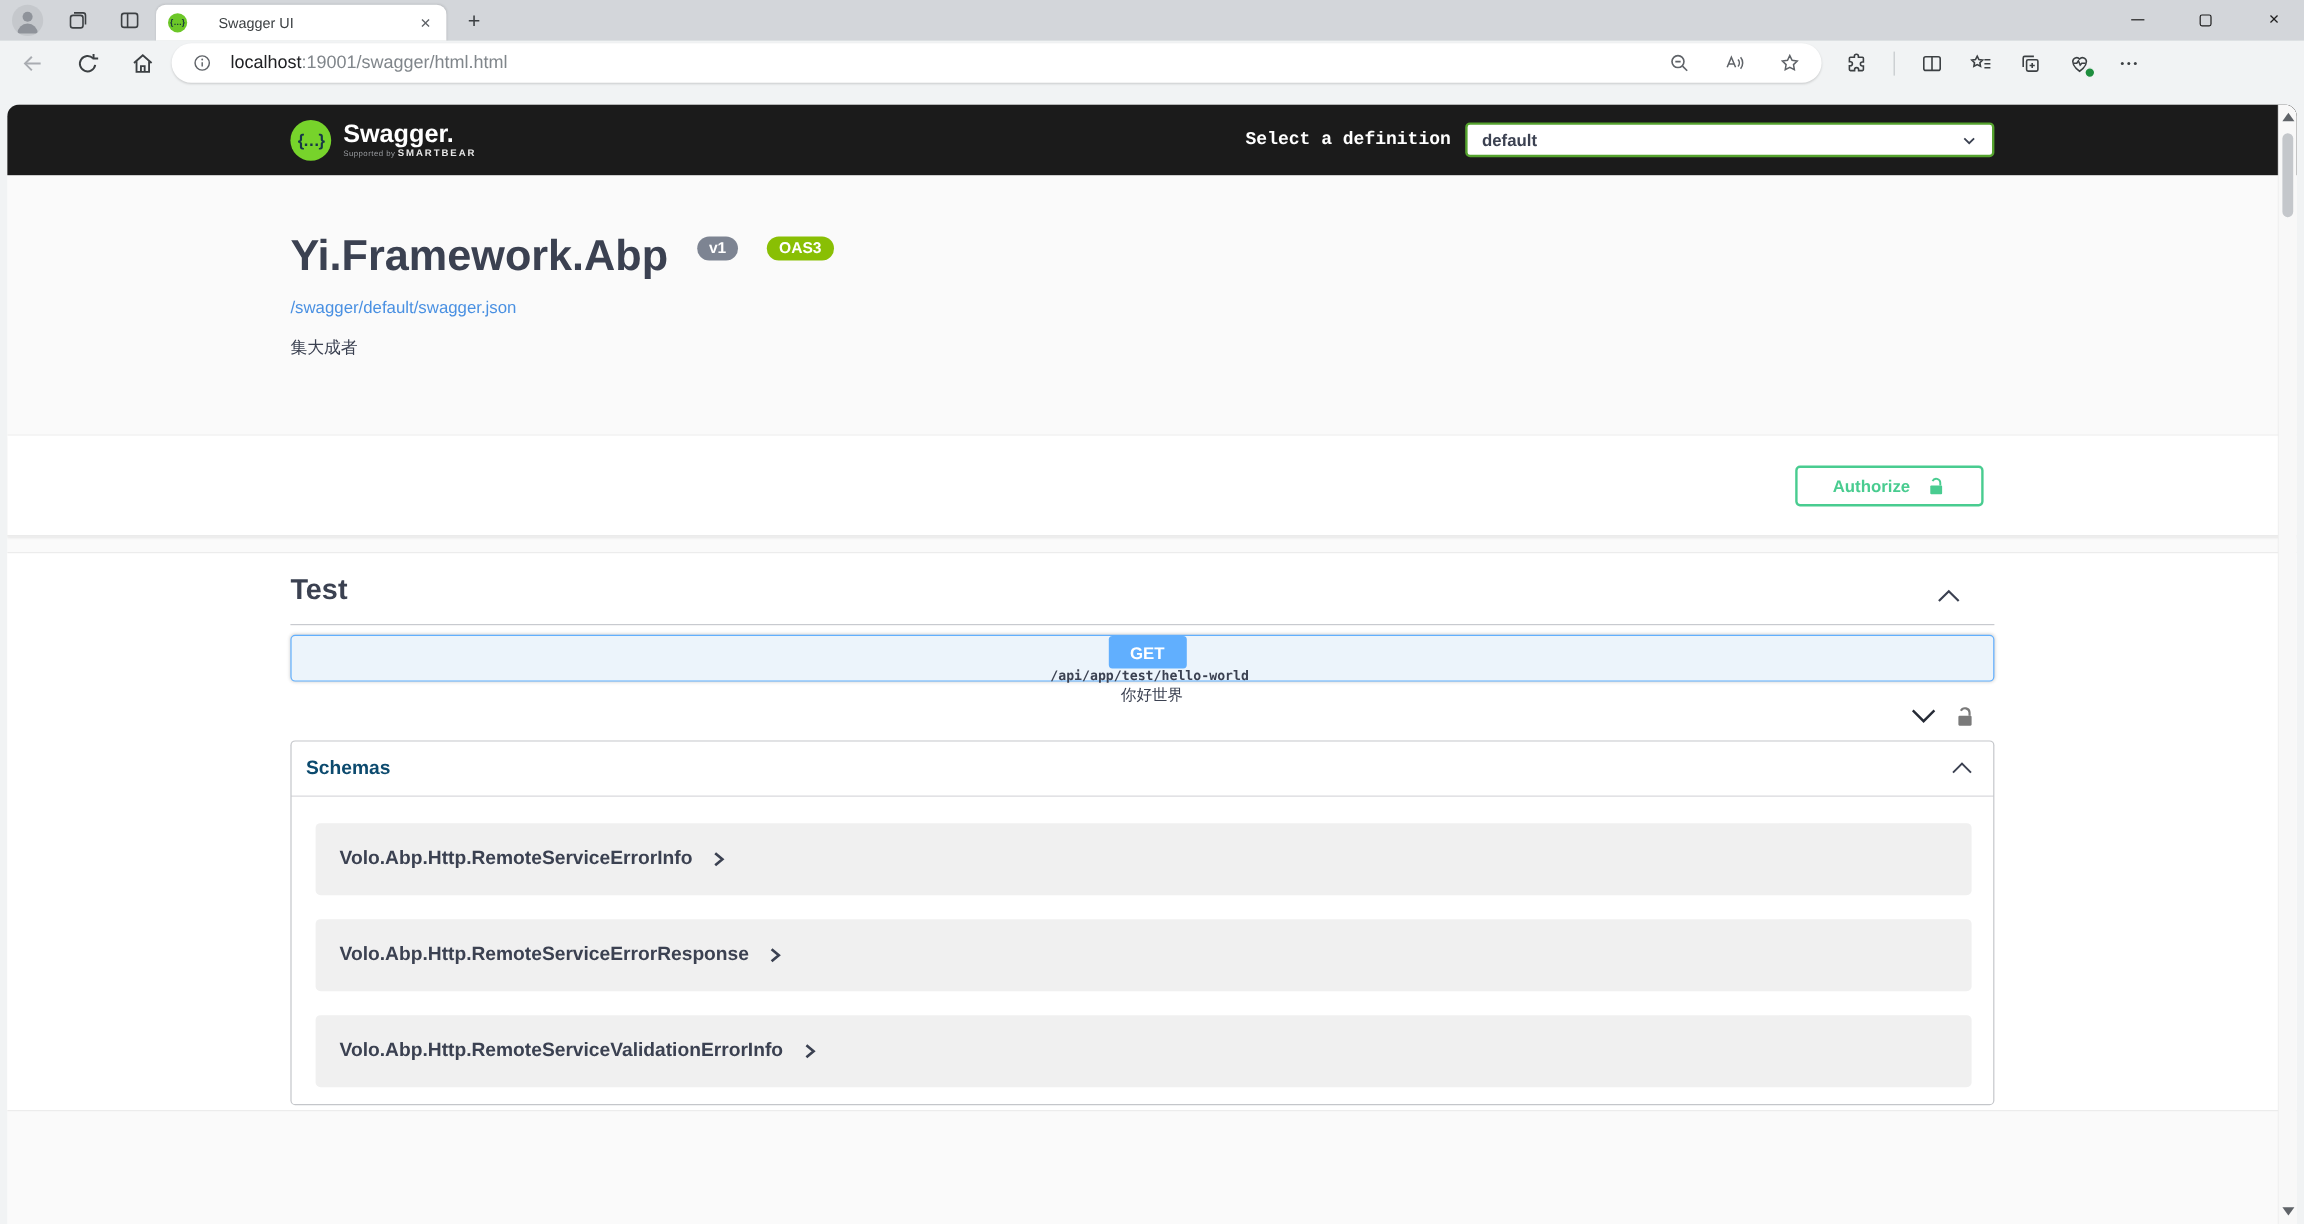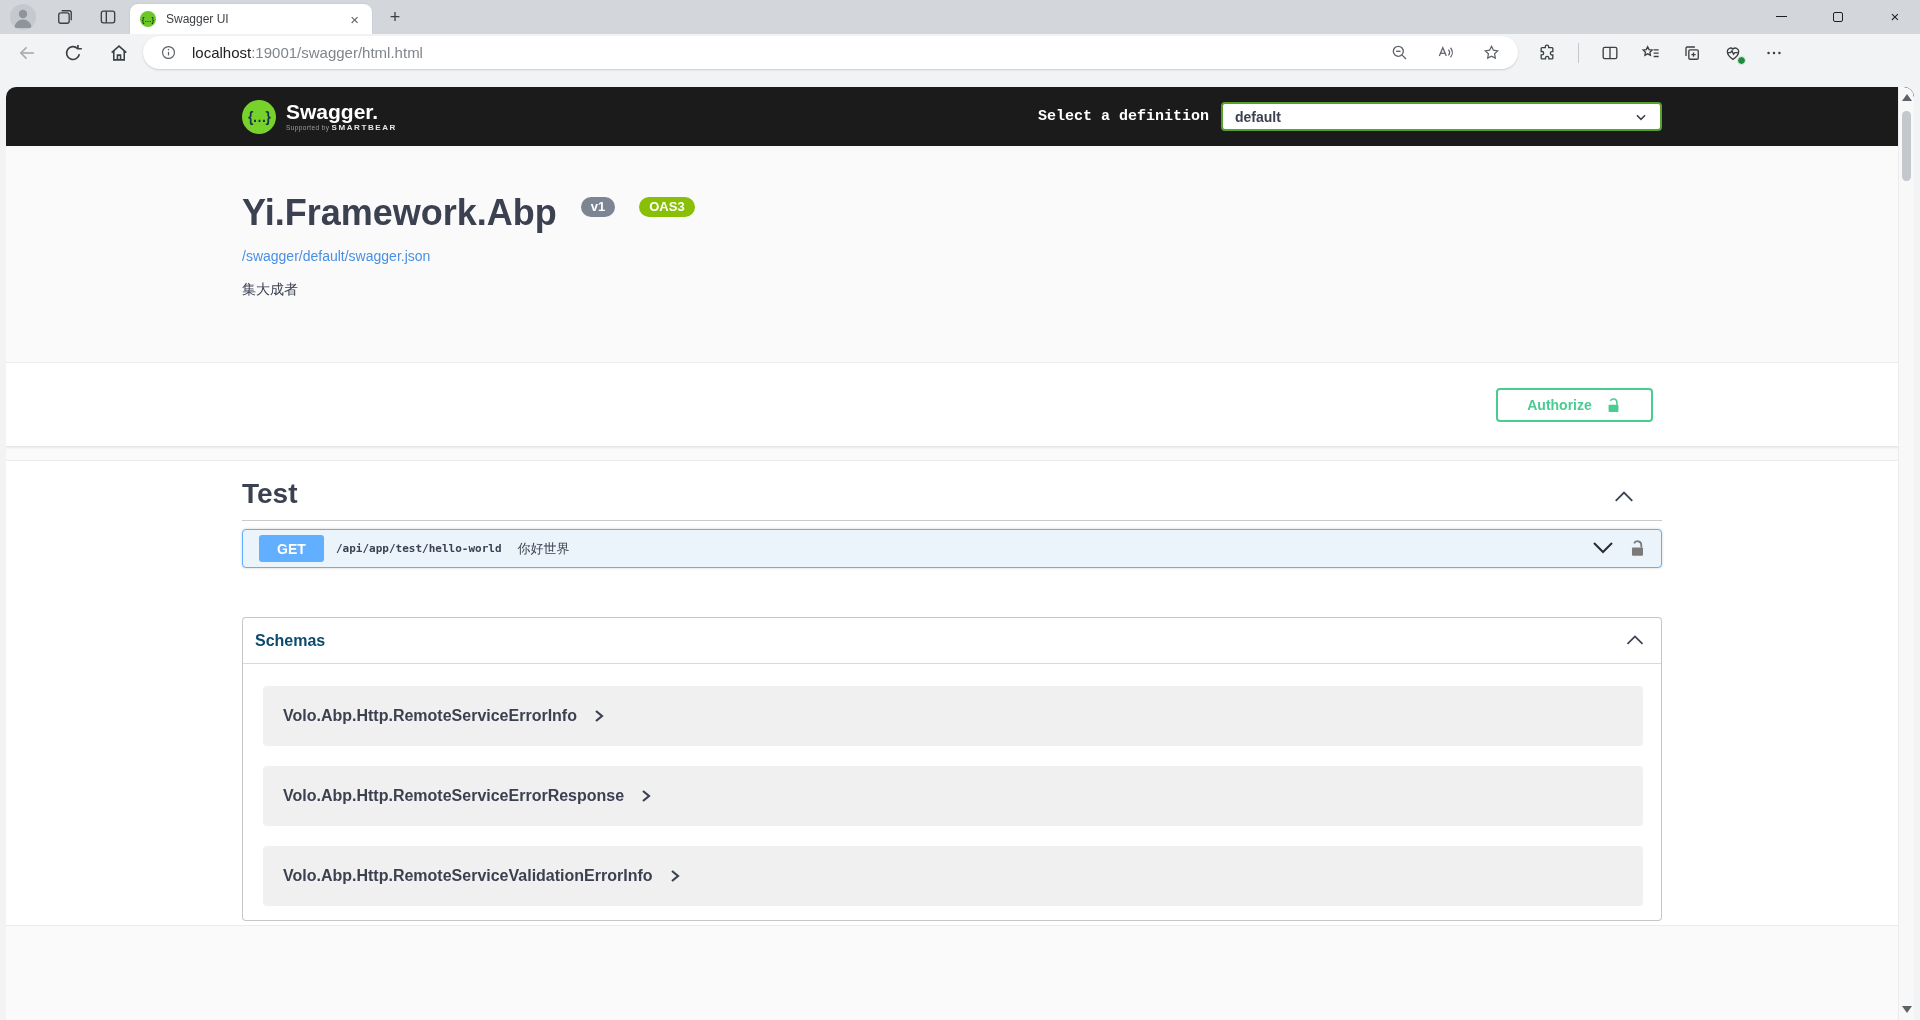--- a/index.html
+++ b/index.html
@@ -8,21 +8,21 @@
   svg { display:block; }
 
   
   .tabstrip { position:absolute; left:0; top:0; width:1920px; height:34px; background:#d3d6da; }
   .avatar { position:absolute; left:10px; top:4px; width:26px; height:26px; border-radius:50%; background:#c5c8cc; overflow:hidden; color:#8f939a; display:flex; align-items:center; justify-content:center; }
   .strip-icon { position:absolute; top:7px; width:20px; height:20px; color:#3c4043; }
   .icon-workspaces { left:55px; }
   .icon-tabactions { left:98px; }
   .tab { position:absolute; left:130px; top:4px; width:242px; height:30px; background:#ffffff; border-radius:8px 8px 0 0; display:flex; align-items:center; padding:0 10px; box-shadow:0 0 2px rgba(0,0,0,.12); }
   .tab-favicon { width:16px; height:16px; border-radius:50%; background:#6cc728; color:#14323c; font-size:7px; font-weight:bold; display:flex; align-items:center; justify-content:center; flex:none; }
-  .tab-title { font-size:12px; color:#3c4043; margin-left:10px; flex:1; white-space:nowrap; overflow:hidden; }
+  .tab-title { font-size:12px; color:#3c4043; margin-left:26px; flex:1; white-space:nowrap; overflow:hidden; }
   .tab-close { font-size:15px; color:#5f6368; padding:0 3px; line-height:1; }
   .newtab { position:absolute; left:384px; top:6px; width:22px; height:22px; display:flex; align-items:center; justify-content:center; font-size:18px; color:#3c4043; }
   .win-btn { position:absolute; top:0; width:46px; height:33px; display:flex; align-items:center; justify-content:center; color:#1f1f1f; }
   .win-min { left:1758px; } .win-max { left:1815px; } .win-close { left:1872px; font-size:15px; }
   .min-glyph { width:11px; height:0; border-top:1.4px solid #1f1f1f; }
   .max-glyph { width:10px; height:10px; border:1.3px solid #1f1f1f; border-radius:2px; }
 
   
   .toolbar { position:absolute; left:0; top:34px; width:1920px; height:53px; background:#f1f3f4; }
   .nav-icon { position:absolute; top:8px; width:22px; height:22px; color:#3c4043; }
@@ -64,25 +64,25 @@
   .spec-link { position:absolute; left:236px; top:161px; font-size:14px; color:#4990e2; }
   .api-desc { position:absolute; left:236px; top:194px; font-size:14px; color:#3b4151; }
 
   
   .scheme-band { position:absolute; left:0; top:275px; width:1908px; height:85px; background:#ffffff; border-top:1px solid #eeeeee; border-bottom:1px solid #e6e6e6; box-shadow:0 1px 2px rgba(0,0,0,.08); }
   .authorize-btn { position:absolute; left:1490px; top:25px; width:157px; height:34px; background:#ffffff; border:2px solid #49cc90; border-radius:4px; color:#49cc90; font-size:14px; font-weight:bold; display:flex; align-items:center; justify-content:center; gap:13px; cursor:pointer; }
   .authorize-btn .lock { width:17px; height:17px; color:#49cc90; }
 
   
   .main-band { position:absolute; left:0; top:373px; width:1908px; height:466px; background:#ffffff; border-top:1px solid #ececec; border-bottom:1px solid #ececec; }
-  .tag-heading { position:absolute; left:236px; top:17px; font-size:28px; font-weight:bold; color:#3b4151; }
+  .tag-heading { position:absolute; left:236px; top:17px; font-size:24px; font-weight:bold; color:#3b4151; }
   .tag-chevron { position:absolute; left:1607px; top:28px; width:22px; height:18px; color:#3b4151; }
   .tag-divider { position:absolute; left:236px; top:59px; width:1420px; height:1px; background:rgba(59,65,81,.28); }
 
-  .opblock { position:absolute; left:236px; top:68px; width:1420px; height:39px; background:#ecf4fb; border:1px solid #61affe; border-radius:4px; box-shadow:0 0 3px rgba(0,0,0,.19); display:flex; align-items:center; padding:0 8px; cursor:pointer; }
+  .opblock { position:absolute; left:236px; top:68px; width:1420px; height:39px; background:#ecf4fb; border:1px solid #61affe; border-radius:4px; box-shadow:0 0 3px rgba(0,0,0,.19); display:flex; align-items:center; padding:0 8px; cursor:pointer;flex-direction:column; }
   .method-badge { width:65px; height:27px; background:#61affe; border-radius:3px; color:#ffffff; font-size:14px; font-weight:bold; display:flex; align-items:center; justify-content:center; margin-left:8px; flex:none; }
   .op-path { margin-left:12px; font-family:"DejaVu Sans Mono", monospace; font-size:11px; font-weight:bold; color:#3b4151; }
   .op-summary { margin-left:16px; font-size:13px; color:#3b4151; }
   .op-right { margin-left:auto; display:flex; align-items:center; gap:13px; padding-right:6px; }
   .op-chevron { width:24px; height:18px; color:#262b36; }
   .op-lock { width:19px; height:19px; color:#7a7a7a; }
 
   .models-box { position:absolute; left:236px; top:156px; width:1420px; height:304px; background:#ffffff; border:1px solid rgba(59,65,81,.3); border-radius:4px; }
   .models-header { height:46px; display:flex; align-items:center; padding:0 16px 0 12px; border-bottom:1px solid rgba(59,65,81,.2); cursor:pointer; }
   .models-title { font-size:16px; font-weight:bold; color:#0c4a6e; }

